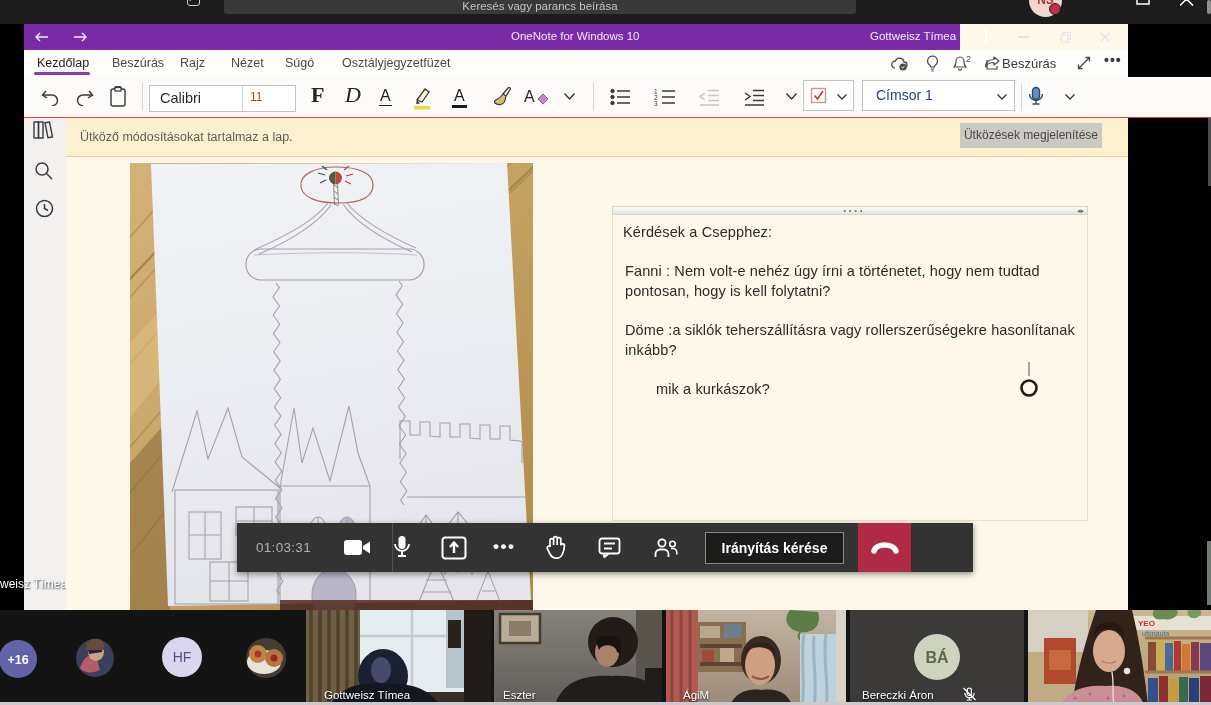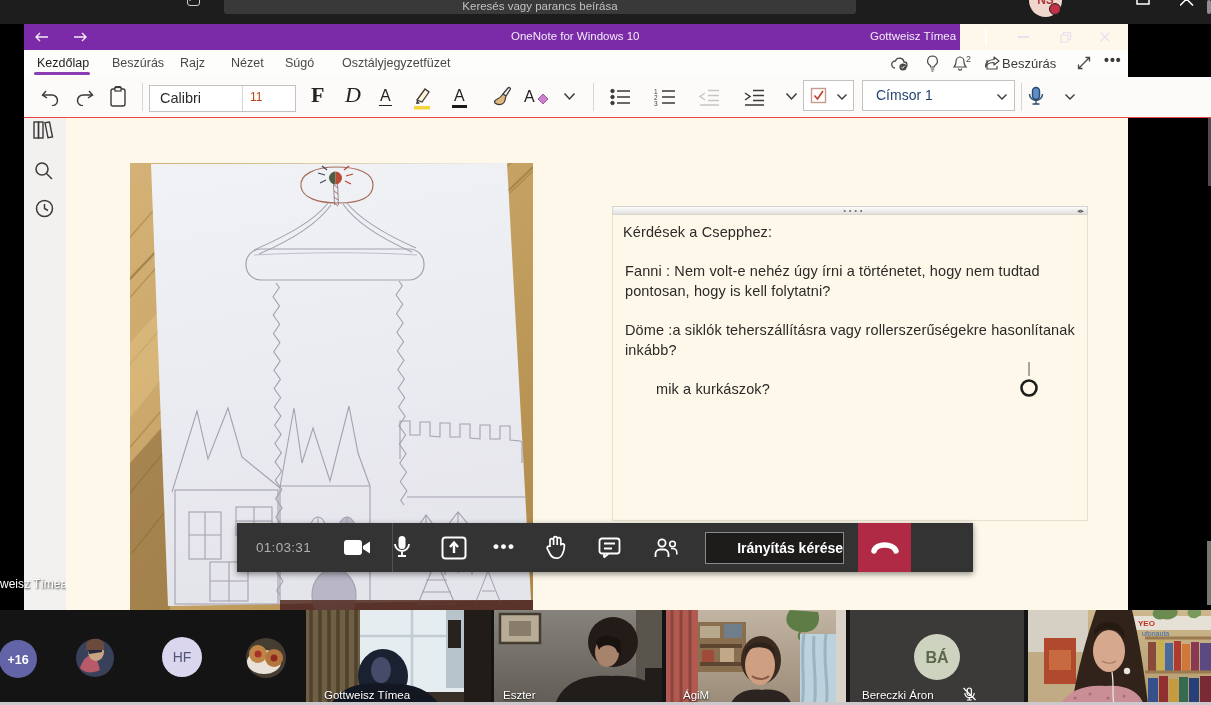--- a/index.html
+++ b/index.html
@@ -26,21 +26,21 @@
 #sidebar{position:absolute;left:0;top:94px;width:42px;height:492px;background:#f2f1f0}
 #content{position:absolute;left:42px;top:133px;width:1062px;height:453px;background:#fdf8ea}
 
 #tb-head{position:absolute;left:546px;top:49px;width:476px;height:9px;background:linear-gradient(#fbfbfb,#e2e1e0);border:1px solid #d8d5cf}
 #tb-body{position:absolute;left:546px;top:58px;width:476px;height:306px;border:1px solid rgba(190,180,150,0.35);border-top:none}
 .note{position:absolute;font-size:14.5px;color:#2b2a28;letter-spacing:0.12px;white-space:nowrap}
 
 #callbar{position:absolute;left:237px;top:523px;width:736px;height:49px;background:#343333;box-shadow:0 2px 6px rgba(0,0,0,.45)}
 #cb-time{position:absolute;left:19px;top:17px;font-size:13.5px;color:#b2b0ae;letter-spacing:0.3px}
 #cb-sep1{position:absolute;left:155px;top:0;width:1px;height:49px;background:#535251}
-#cb-btn{position:absolute;left:468px;top:9px;width:139px;height:32px;background:#1d1c1b;border:1px solid #8a8886;color:#fff;font-size:14px;font-weight:bold;text-align:right;line-height:30px}
+#cb-btn{position:absolute;left:468px;top:9px;width:139px;height:32px;background:#1d1c1b;border:1px solid #8a8886;color:#fff;font-size:14px;font-weight:bold;text-align:center;line-height:30px}
 #cb-red{position:absolute;left:621px;top:0;width:53px;height:49px;background:#b12a45}
 
 #strip{position:absolute;left:0;top:610px;width:1211px;height:95px;background:#151414}
 .vlabel{position:absolute;color:#fff;font-size:11.5px;text-shadow:0 1px 2px rgba(0,0,0,.9);white-space:nowrap}
 #bottombar{position:absolute;left:0;top:702px;width:1211px;height:3px;background:#cbc9cc}
 #weisz{position:absolute;left:0px;top:577px;width:66px;color:#fff;font-size:12px;text-shadow:1px 1px 2px rgba(0,0,0,.8);white-space:nowrap;overflow:hidden}
 #rsliver1{position:absolute;left:1207px;top:0px;width:4px;height:14px;background:#8f8f8f;border-radius:2px}
 #rsliver2{position:absolute;left:1208px;top:100px;width:3px;height:86px;background:#4d4d4d}
 #rsliver3{position:absolute;left:1207px;top:541px;width:4px;height:64px;background:#6e7a72}
 </style></head>
@@ -193,20 +193,24 @@
         <path d="M1.5 1.5 L6 6 L10.5 1.5" fill="none" stroke="#3b3a39" stroke-width="1.4"></path>
       </svg>
     <div class="abs" style="left:997px;top:6px;width:1px;height:28px;background:#d8d6d3"></div>
     <svg class="abs" style="left:1004px;top:9px" width="16" height="23">
         <rect x="4.5" y="1.5" width="7" height="12" rx="3.5" fill="#5a8fc8" stroke="#2d4a6b" stroke-width="1.4"></rect>
         <path d="M1.5 8 a6.5 6.5 0 0 0 13 0 M8 14.5 V18 M4.5 18 h7" fill="none" stroke="#2d4a6b" stroke-width="1.4"></path>
       </svg>
     <svg class="abs" style="left:1040px;top:16px" width="12" height="8">
         <path d="M1.5 1.5 L6 6 L10.5 1.5" fill="none" stroke="#3b3a39" stroke-width="1.4"></path>
       </svg>
+  </div>
+  <div id="yellowbar">
+    <div class="txt">Ütköző módosításokat tartalmaz a lap.</div>
+    <div id="conflictbtn">Ütközések megjelenítése</div>
   </div>
   <div id="sidebar">
     <svg class="abs" style="left:9px;top:3px" width="22" height="18">
         <g fill="none" stroke="#3b3a39" stroke-width="1.4">
           <rect x="1" y="1" width="4.5" height="16"></rect>
           <rect x="5.5" y="1" width="4.5" height="16"></rect>
           <path d="M12 1.8 L16.5 1 L19.5 16 L15 16.8 Z"></path>
         </g>
       </svg>
     <svg class="abs" style="left:10px;top:43px" width="20" height="20">

